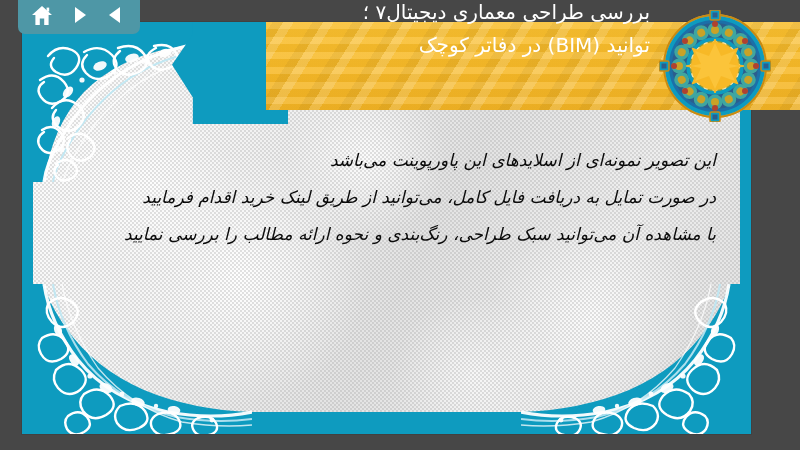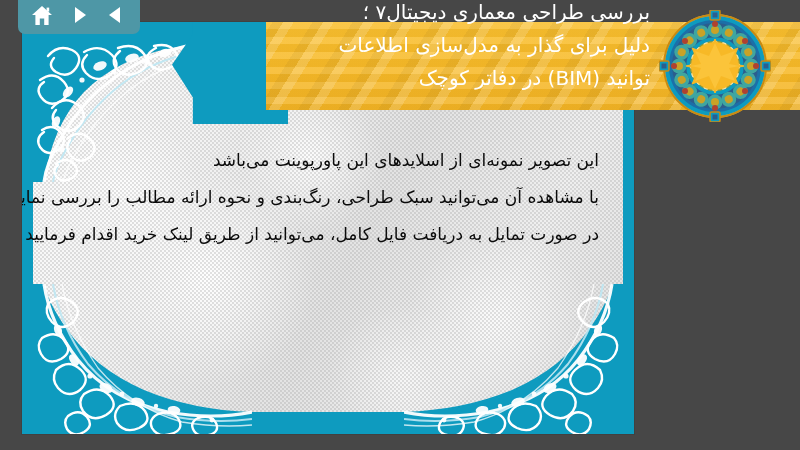--- a/index.html
+++ b/index.html
@@ -22,31 +22,32 @@
     padding:0 6px 5px 6px;box-sizing:border-box;z-index:40;
   }
   .navbtn{
     width:30px;height:28px;display:flex;align-items:center;justify-content:center;
     cursor:pointer;background:transparent;border:0;padding:0;
   }
   .navbtn svg{display:block;}
 
   
   #slide{
-    position:absolute;left:22px;top:22px;width:612px;height:412px;
+    position:absolute;left:22px;top:22px;width:729px;height:412px;
     overflow:hidden;
     background:
       radial-gradient(circle at 30% 62%, rgba(255,255,255,.95) 0%, rgba(255,255,255,0) 22%),
       radial-gradient(circle at 47% 33%, rgba(255,255,255,.85) 0%, rgba(255,255,255,0) 17%),
       radial-gradient(circle at 17% 40%, rgba(255,255,255,.8) 0%, rgba(255,255,255,0) 13%),
       radial-gradient(circle at 78% 72%, rgba(255,255,255,.7) 0%, rgba(255,255,255,0) 16%),
       radial-gradient(circle at 62% 86%, rgba(255,255,255,.6) 0%, rgba(255,255,255,0) 14%),
       linear-gradient(118deg,#ffffff 0%,#f4f4f4 28%,#e3e3e3 55%,#efefef 76%,#dcdcdc 100%);
     box-shadow:0 0 0 1px rgba(0,0,0,.08);
     z-index:10;
+    font-style:italic;
   }
   
   #slide-texture{
     position:absolute;inset:0;
     background-image:
       linear-gradient(45deg, rgba(150,150,150,.28) 25%, transparent 25%, transparent 75%, rgba(150,150,150,.28) 75%),
       linear-gradient(45deg, rgba(150,150,150,.28) 25%, transparent 25%, transparent 75%, rgba(150,150,150,.28) 75%);
     background-size:4px 4px;
     background-position:0 0, 2px 2px;
     pointer-events:none;
@@ -212,31 +213,30 @@
           <circle cx="68" cy="92" r="2.6"></circle>
             <circle cx="100" cy="110" r="2.4"></circle>
           <circle cx="134" cy="122" r="2.2"></circle>
             <circle cx="190" cy="136" r="2.4"></circle>
         </g>
       </g>
     </svg>
 
     <div id="body-text">
       <span class="bline">این تصویر نمونه‌ای از اسلایدهای این پاورپوینت می‌باشد</span>
+      <span class="bline">در صورت تمایل به دریافت فایل کامل، می‌توانید از طریق لینک خرید اقدام فرمایید</span>
       <span class="bline">با مشاهده آن می‌توانید سبک طراحی، رنگ‌بندی و نحوه ارائه مطالب را بررسی نمایید</span>
-      <span class="bline">در صورت تمایل به دریافت فایل کامل، می‌توانید از طریق لینک خرید اقدام فرمایید</span>
     </div>
 
   </div>
 
   <div id="title-banner"></div>
 
   <div id="title-text">
     <span class="tline">بررسی طراحی معماری دیجیتال۷ ؛</span>
-    <span class="tline">دلیل برای گذار به مدل‌سازی اطلاعات</span>
     <span class="tline">توانید (BIM) در دفاتر کوچک</span>
   </div>
 
   <svg id="medallion" viewBox="0 0 112 112">
     <defs>
       <clipPath id="medClip">
           <circle cx="56" cy="56" r="48"></circle>
         </clipPath>
     </defs>
     <circle cx="56" cy="56" r="52" fill="#F7B927"></circle>

